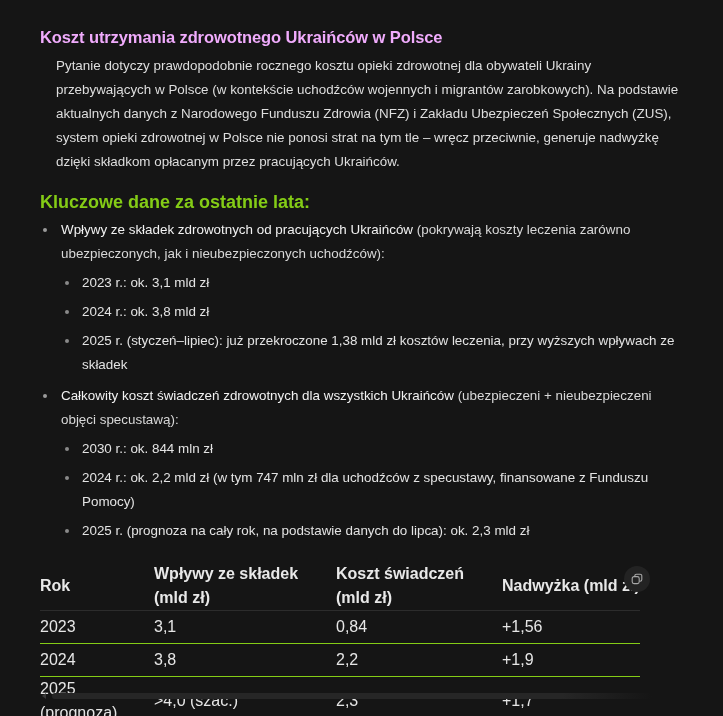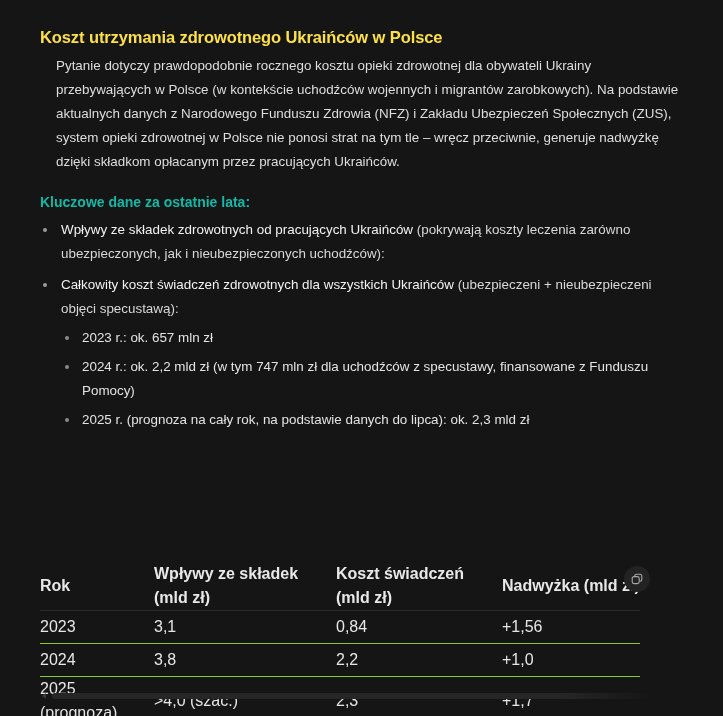--- a/index.html
+++ b/index.html
@@ -7,26 +7,26 @@
       width: 723px; height: 716px; overflow: hidden;
       background: #151515;
       color: #e3e3e3;
       font-family: "Liberation Sans", "DejaVu Sans", sans-serif;
       font-size: 13.4px;
       line-height: 24px;
       position: relative;
     }
     .content { position: absolute; left: 40px; top: 24px; width: 640px; }
     h1 {
-      margin: 0; font-size: 16.5px; font-weight: 700; color: #fde047;
+      margin: 0; font-size: 16.5px; font-weight: 700; color: #f0abfc;
       line-height: 26px; letter-spacing: -0.1px;
     }
     .intro { margin: 4px 0 0 16px; color: #dedede; }
     h2 {
-      margin: 16px 0 0 0; font-size: 14px; font-weight: 700; color: #14b8a6;
+      margin: 16px 0 0 0; font-size: 18px; font-weight: 700; color: #84cc16;
       line-height: 24px;
     }
     ul { list-style: none; margin: 0; padding: 0; }
     .l1 > li { position: relative; padding-left: 21px; margin-top: 4px; }
     .l1 > li::before {
       content: ""; position: absolute; left: 3px; top: 10px;
       width: 4px; height: 4px; border-radius: 50%; background: #9a9a9a;
     }
     .l2 { margin-top: 4px; }
     .l2 > li { position: relative; padding-left: 21px; margin-top: 5px; }
@@ -71,25 +71,30 @@
 <body>
 
 <div class="content">
   <h1>Koszt utrzymania zdrowotnego Ukraińców w Polsce</h1>
   <p class="intro">Pytanie dotyczy prawdopodobnie rocznego kosztu opieki zdrowotnej dla obywateli Ukrainy przebywających w Polsce (w kontekście uchodźców wojennych i migrantów zarobkowych). Na podstawie aktualnych danych z Narodowego Funduszu Zdrowia (NFZ) i Zakładu Ubezpieczeń Społecznych (ZUS), system opieki zdrowotnej w Polsce nie ponosi strat na tym tle – wręcz przeciwnie, generuje nadwyżkę dzięki składkom opłacanym przez pracujących Ukraińców.</p>
   <h2>Kluczowe dane za ostatnie lata:</h2>
 
   <ul class="l1">
     <li>
       <b>Wpływy ze składek zdrowotnych od pracujących Ukraińców</b><span class="muted"> (pokrywają koszty leczenia zarówno ubezpieczonych, jak i nieubezpieczonych uchodźców):</span>
+      <ul class="l2">
+        <li>2023 r.: ok. 3,1 mld zł</li>
+        <li>2024 r.: ok. 3,8 mld zł</li>
+        <li>2025 r. (styczeń–lipiec): już przekroczone 1,38 mld zł kosztów leczenia, przy wyższych wpływach ze składek</li>
+      </ul>
     </li>
     <li>
       <b>Całkowity koszt świadczeń zdrowotnych dla wszystkich Ukraińców</b><span class="muted"> (ubezpieczeni + nieubezpieczeni objęci specustawą):</span>
       <ul class="l2">
-        <li>2023 r.: ok. 657 mln zł</li>
+        <li>2030 r.: ok. 844 mln zł</li>
         <li>2024 r.: ok. 2,2 mld zł (w tym 747 mln zł dla uchodźców z specustawy, finansowane z Funduszu Pomocy)</li>
         <li>2025 r. (prognoza na cały rok, na podstawie danych do lipca): ok. 2,3 mld zł</li>
       </ul>
     </li>
   </ul>
 </div>
 
 <div class="table-wrap">
   <table>
     <thead>
@@ -104,21 +109,21 @@
       <tr>
         <td>2023</td>
         <td>3,1</td>
         <td>0,84</td>
         <td>+1,56</td>
       </tr>
       <tr>
         <td>2024</td>
         <td>3,8</td>
         <td>2,2</td>
-        <td>+1,0</td>
+        <td>+1,9</td>
       </tr>
       <tr>
         <td>2025 (prognoza)</td>
         <td>&gt;4,0 (szac.)</td>
         <td>2,3</td>
         <td>+1,7</td>
       </tr>
     </tbody>
   </table>
 

